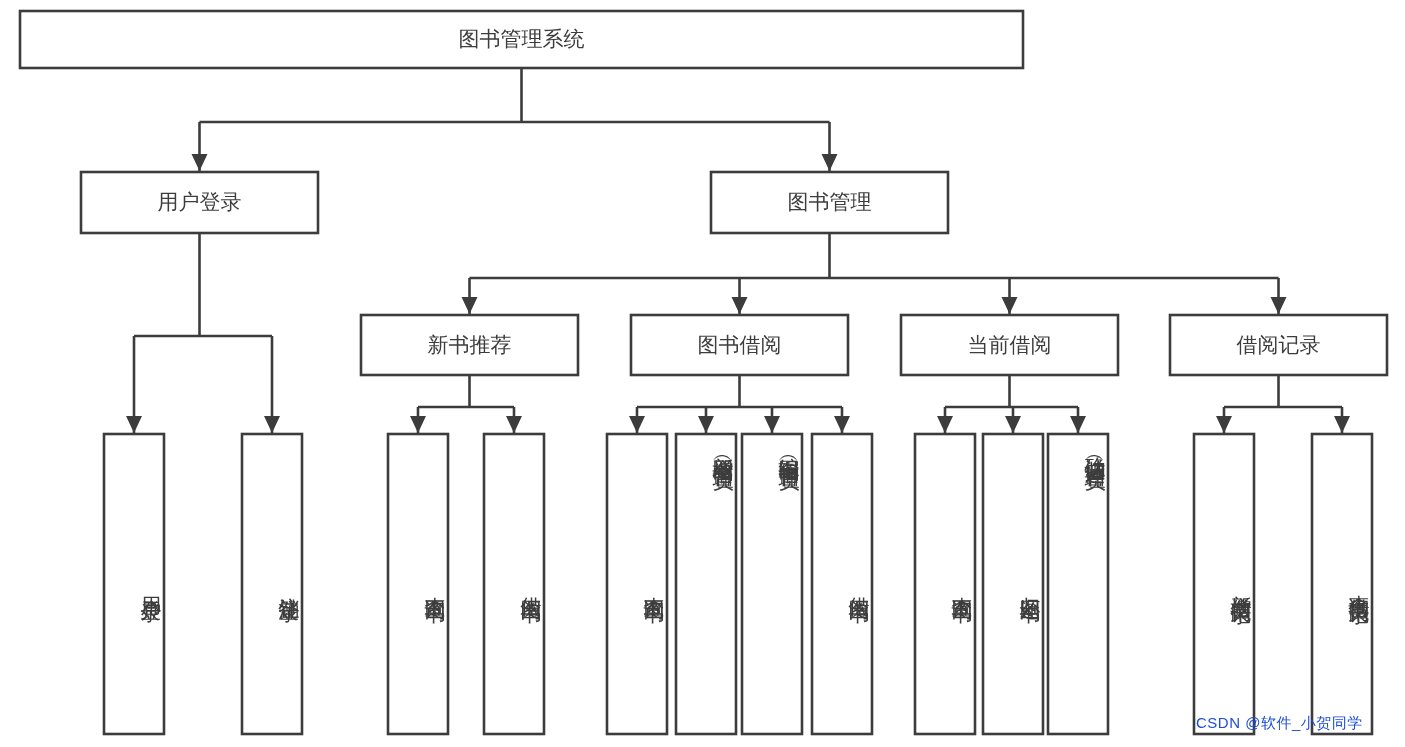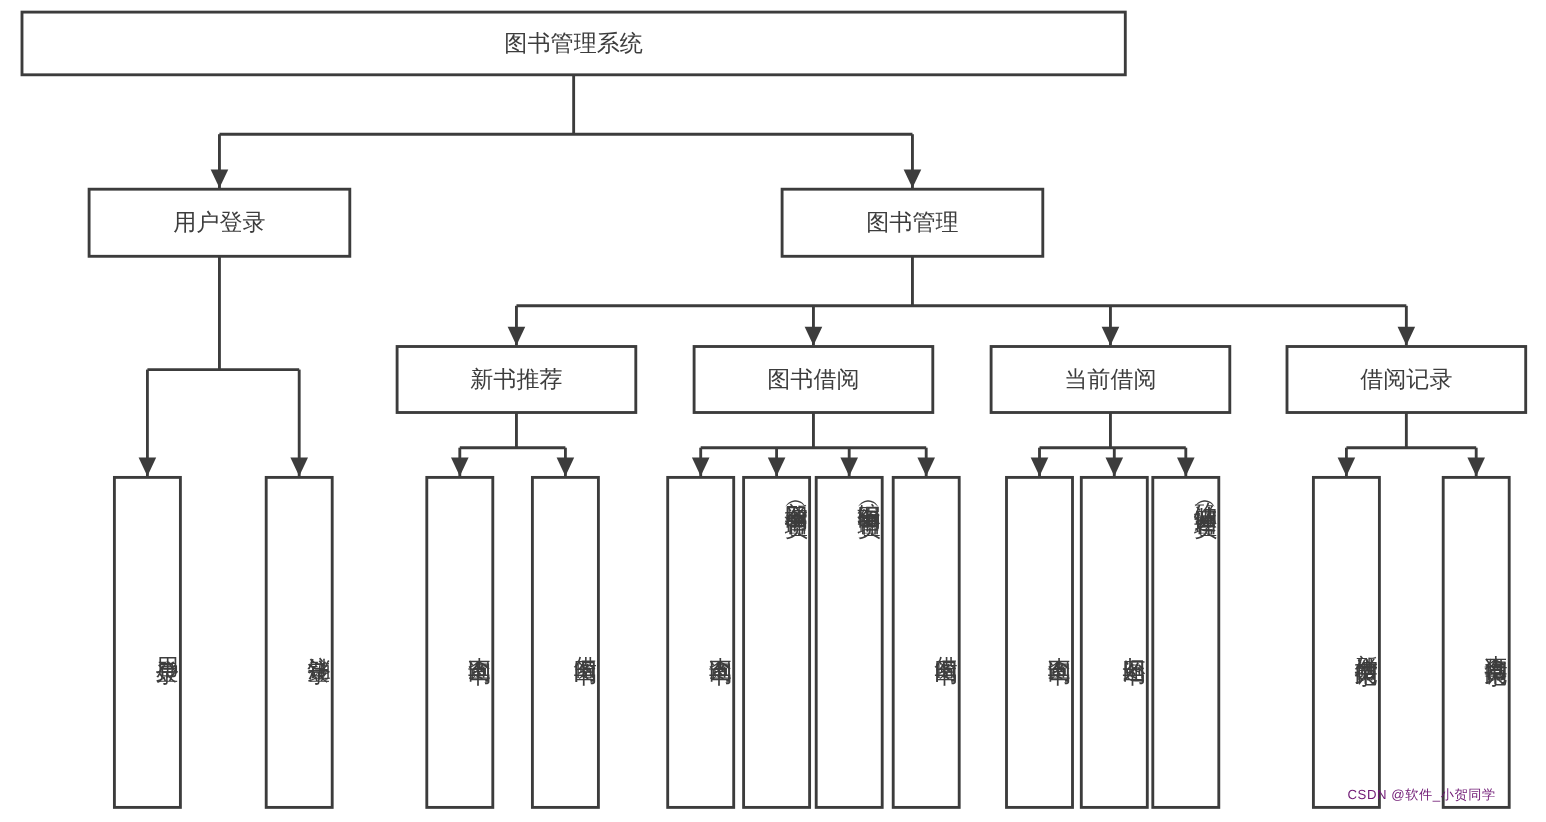--- a/index.html
+++ b/index.html
@@ -60,26 +60,25 @@
     white-space: nowrap;
     display: flex;
     justify-content: center;
     pointer-events: none;
   }
   .leaf-label.align-top {
     justify-content: flex-start;
   }
   .watermark {
     position: absolute;
-    color: #701a75;
+    color: #1d4ed8;
     font-family: "Liberation Sans", "DejaVu Sans", sans-serif;
-    font-size: 12px;
+    font-size: 15px;
     white-space: nowrap;
     letter-spacing: 0.5px;
-    padding-left: 29px;
   }
 </style>
 </head>
 <body>
 
 <div id="diagram-root">
 
   <svg class="diagram-canvas" viewBox="0 0 1405 747">
     <g id="connector-layer">
         <line x1="521.5" y1="68" x2="521.5" y2="122" class="connector"></line>

